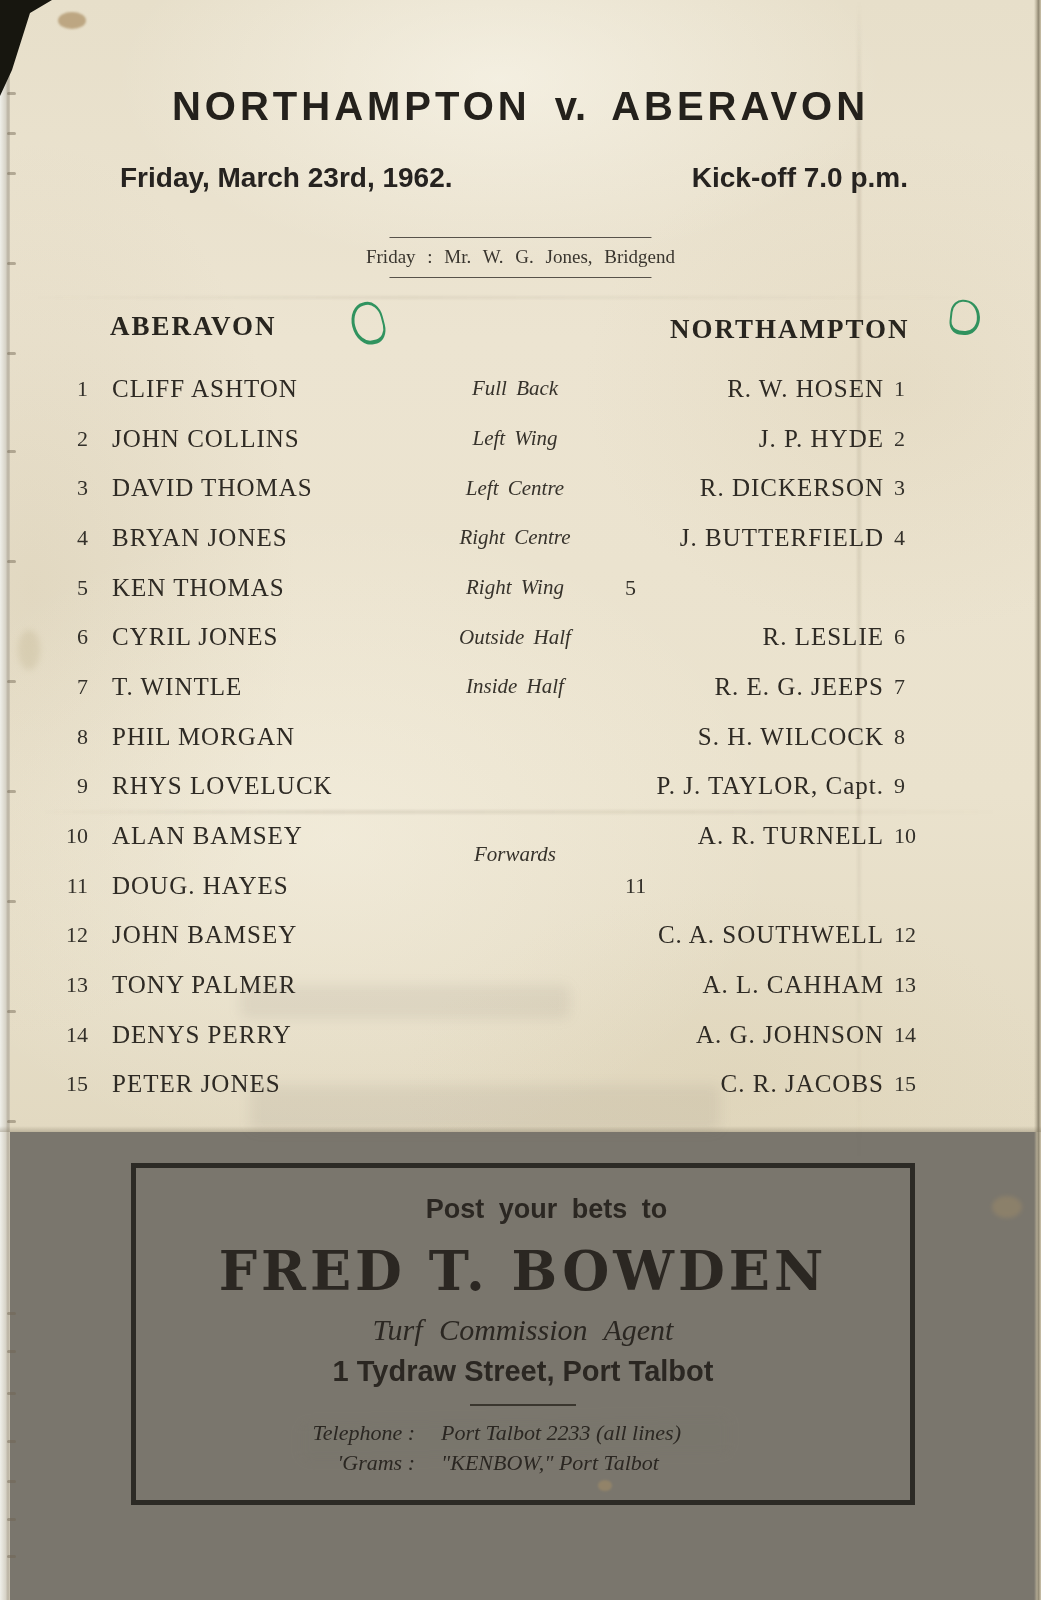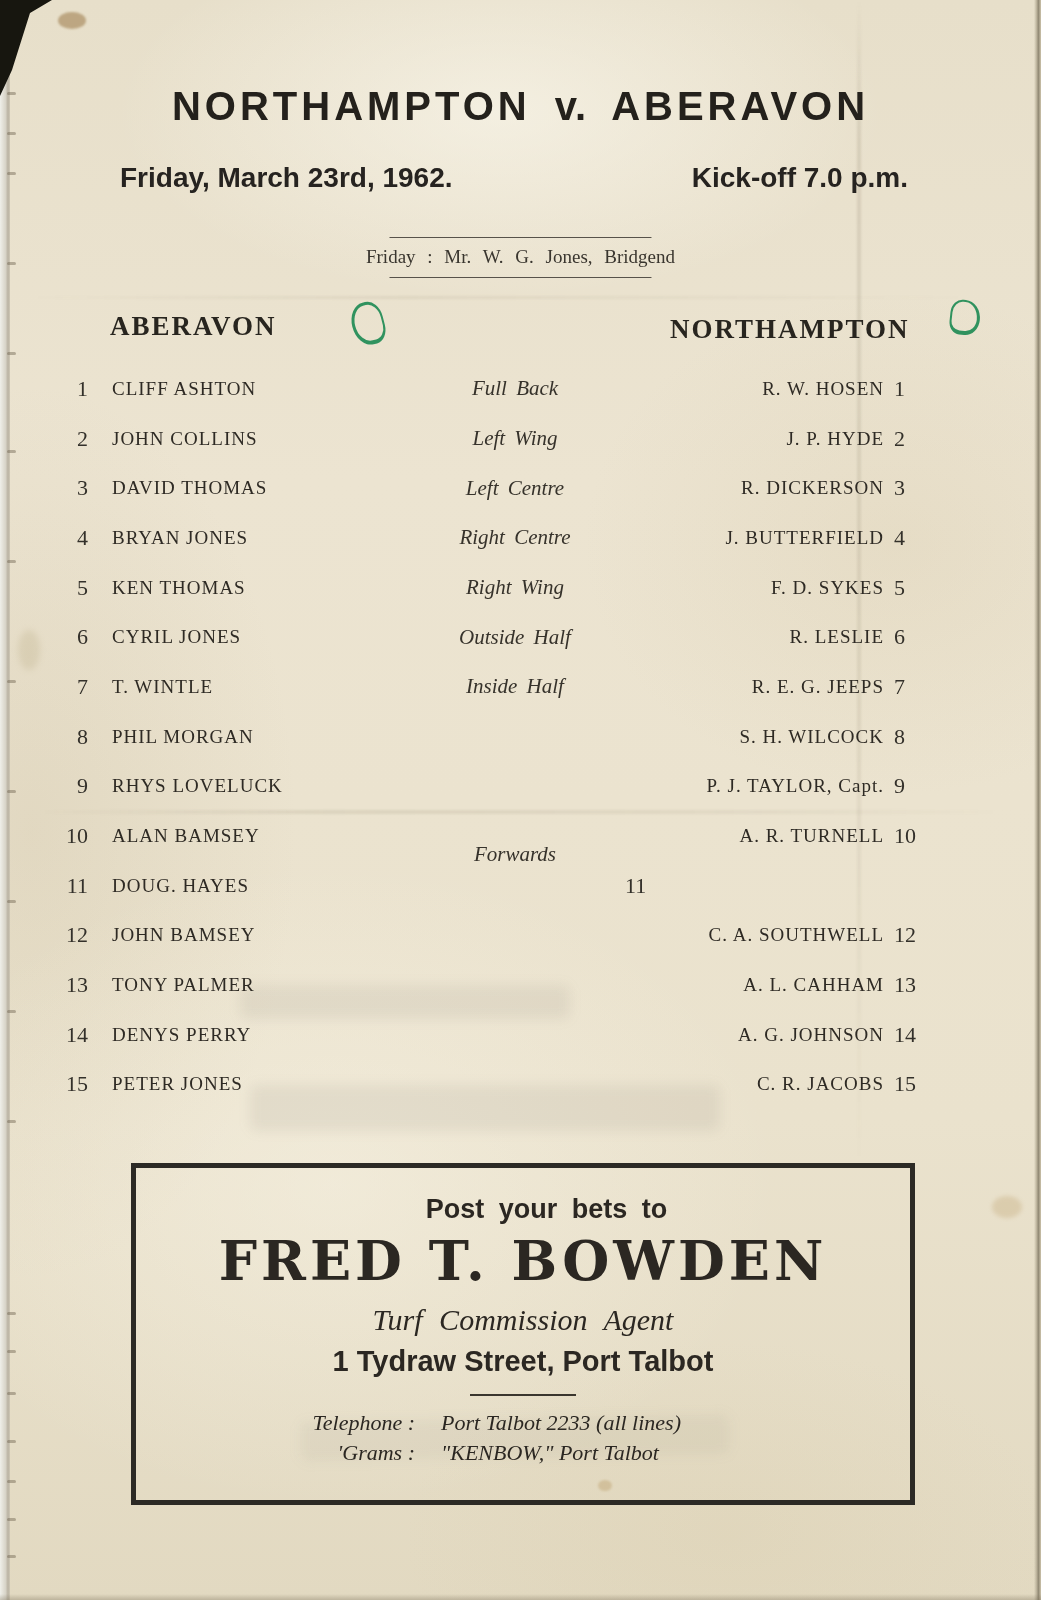--- a/index.html
+++ b/index.html
@@ -1,21 +1,21 @@
 <!DOCTYPE html>
 <html><head>
 <meta charset="utf-8">
 <style>
   html,body{margin:0;padding:0;}
   body{
     width:1041px;height:1600px;overflow:hidden;
     background:#7a766d;
     font-family:"Liberation Serif", serif;
   }
-  .scan{position:relative;width:1041px;height:1600px;}
+  .scan{position:relative;width:1041px;height:1132px;}
   
   .paper{
     position:absolute;inset:0;
     background-color:#e9e1cc;
     background-image:
       radial-gradient(ellipse 620px 300px at 48% 7%, rgba(253,251,242,.55), transparent 62%),
       radial-gradient(ellipse 520px 420px at 86% 34%, rgba(208,193,158,.22), transparent 60%),
       radial-gradient(ellipse 720px 520px at 32% 74%, rgba(251,247,234,.42), transparent 62%),
       radial-gradient(ellipse 380px 640px at 3% 52%, rgba(188,173,138,.20), transparent 70%),
       radial-gradient(ellipse 500px 300px at 70% 96%, rgba(215,202,168,.25), transparent 65%),
@@ -70,32 +70,32 @@
   .green-mark{position:absolute;border:3px solid #1c8a52;opacity:.9;}
   .mark-home{left:352px;top:302px;width:27px;height:36px;border-radius:62% 55% 48% 66%;transform:rotate(-14deg);border-width:3px 2px 4px 3px;}
   .mark-away{left:950px;top:300px;width:25px;height:29px;border-radius:50% 68% 60% 46%;transform:rotate(6deg);border-width:2px 3px 4px 2px;}
   
   .roster{position:absolute;left:58px;top:364px;width:906px;}
   .row{display:grid;grid-template-columns:30px 327px 200px 269px 40px;height:49.7px;align-items:center;}
   .c{white-space:nowrap;color:#2e2a24;}
   .c-num{font-size:22px;color:#33302a;}
   .c-num.l{text-align:right;}
   .c-num.r2{text-align:left;padding-left:10px;}
-  .c-name{font-size:19px;letter-spacing:1px;}
+  .c-name{font-size:25px;letter-spacing:1px;}
   .c-name.l{padding-left:24px;text-align:left;}
   .c-name.r{text-align:right;padding-right:0px;}
   .c-pos{font-style:italic;font-size:21px;text-align:center;word-spacing:4px;color:#36322b;}
   .forwards{position:absolute;left:415px;top:842px;width:200px;text-align:center;
     font-style:italic;font-size:21px;color:#36322b;}
   
   .ad-box{position:absolute;left:131px;top:1163px;width:784px;height:342px;
     border:5px solid #2c2a25;box-sizing:border-box;text-align:center;color:#2b2722;}
   .ad-post{margin-top:26px;font-family:"Liberation Sans",sans-serif;font-weight:bold;
     font-size:27px;word-spacing:7px;padding-left:47px;}
-  .ad-name{margin-top:4px;font-weight:bold;font-size:54px;letter-spacing:4px;
+  .ad-name{margin-top:14px;font-weight:bold;font-size:54px;letter-spacing:4px;
     font-family:"DejaVu Serif",serif;white-space:nowrap;}
   .ad-turf{margin-top:10px;font-style:italic;font-size:30px;word-spacing:9px;}
   .ad-street{margin-top:8px;font-family:"Liberation Sans",sans-serif;font-weight:bold;font-size:29px;}
   .ad-rule{width:106px;height:2px;background:#3a362e;margin:16px auto 12px auto;}
   .tel-block{display:inline-block;text-align:left;}
   .tel-row{display:grid;grid-template-columns:150px 340px;column-gap:26px;
     font-style:italic;font-size:22px;line-height:30px;}
   .tel-label{text-align:right;}
   .tel-value{text-align:left;white-space:nowrap;}
 </style>
@@ -164,21 +164,20 @@
     <span class="c c-name l">BRYAN JONES</span>
     <span class="c c-pos">Right Centre</span>
     <span class="c c-name r">J. BUTTERFIELD</span>
     <span class="c c-num r2">4</span>
   </div>
 
   <div class="row">
     <span class="c c-num l">5</span>
     <span class="c c-name l">KEN THOMAS</span>
     <span class="c c-pos">Right Wing</span>
-    <span class="c c-name r">F. D. SYKES</span>
     <span class="c c-num r2">5</span>
   </div>
 
   <div class="row">
     <span class="c c-num l">6</span>
     <span class="c c-name l">CYRIL JONES</span>
     <span class="c c-pos">Outside Half</span>
     <span class="c c-name r">R. LESLIE</span>
     <span class="c c-num r2">6</span>
   </div>

